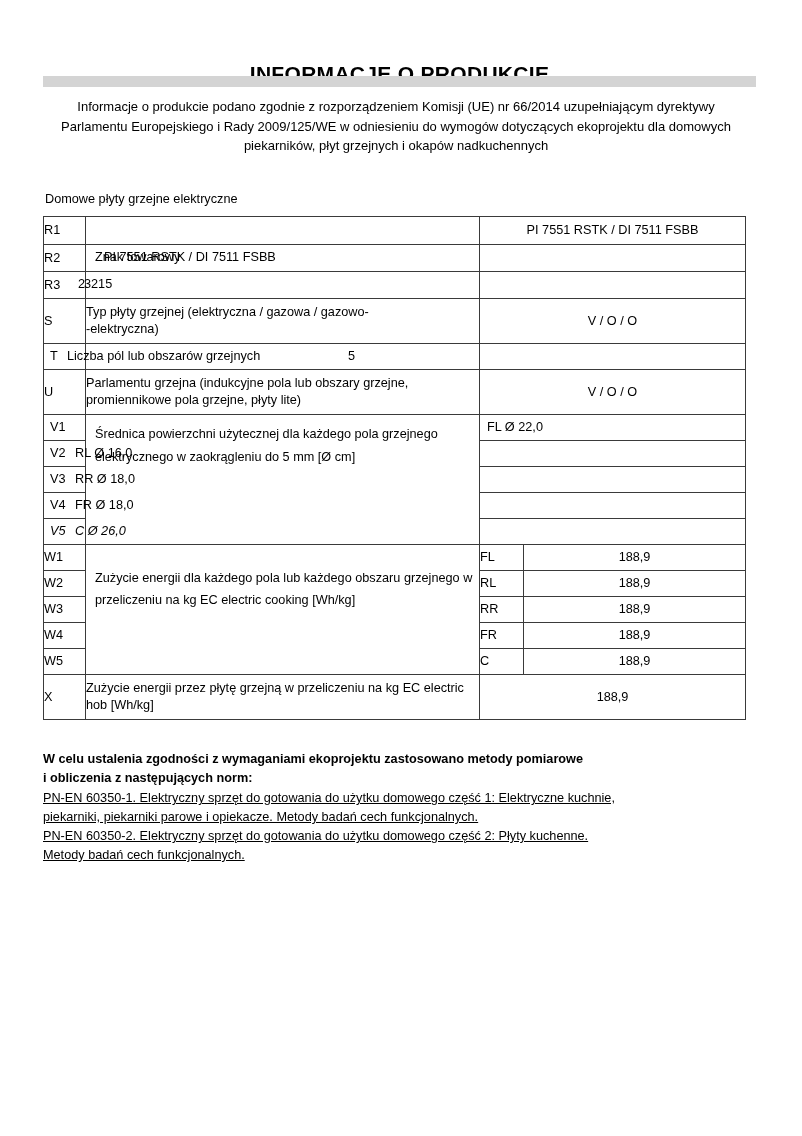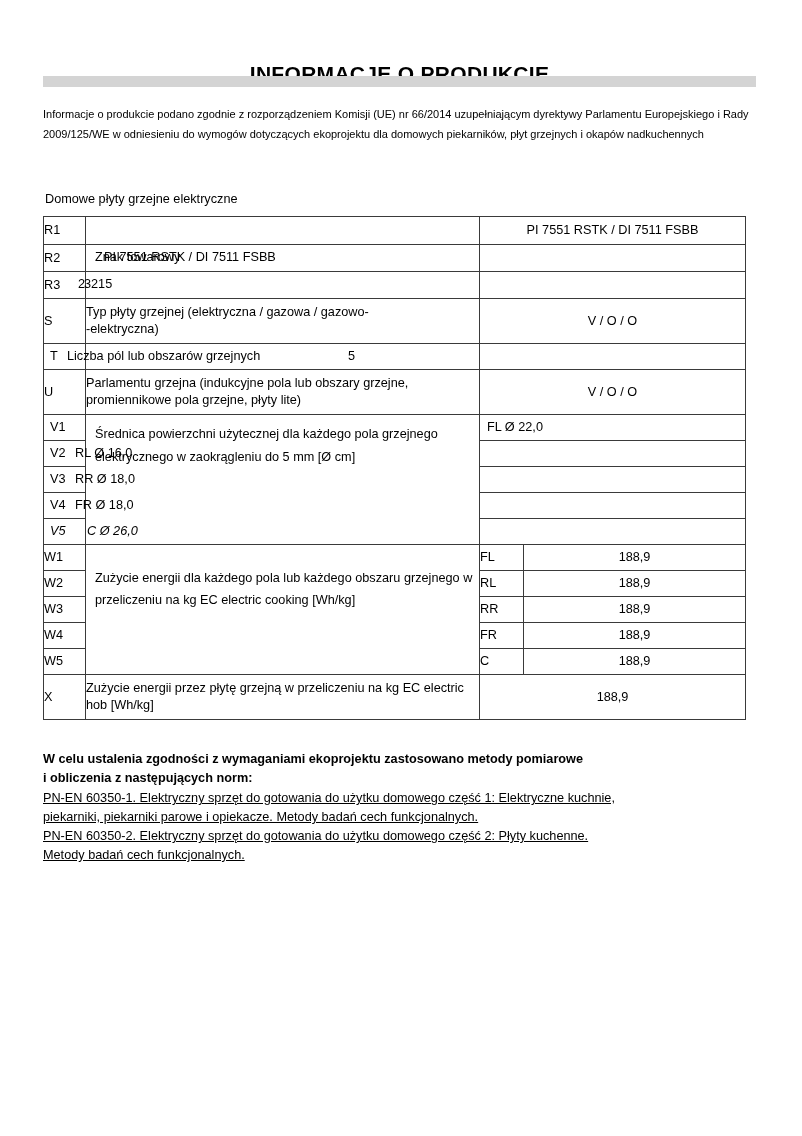--- a/index.html
+++ b/index.html
@@ -42,25 +42,25 @@
     top: 76px;
     width: 713px;
     height: 11px;
     background: #d4d4d4;
   }
 
   
   .intro {
     position: absolute;
     left: 43px;
-    top: 94px;
+    top: 84px;
     width: 706px;
-    font-size: 11px;
+    font-size: 13px;
     line-height: 19.5px;
-    text-align: left;
+    text-align: center;
   }
 
   
   .section-caption {
     position: absolute;
     left: 45px;
     top: 192px;
     font-size: 12.7px;
   }
 
@@ -264,21 +264,21 @@
       <tr class="row-w">
         <td class="cell-code" style="position:relative; overflow:visible;">
           <span class="spill" style="left:6px; top:4px;">V4</span>
           <span class="spill" style="left:31px; top:4px;">FR Ø 18,0</span>
         </td>
         <td colspan="2"></td>
       </tr>
       <tr class="row-w">
         <td class="cell-code" style="position:relative; overflow:visible;font-style:italic;">
           <span class="spill" style="left:6px; top:4px;">V5</span>
-          <span class="spill" style="left:31px; top:4px;margin-left:12px;">C Ø 26,0</span>
+          <span class="spill" style="left:31px; top:4px;">C Ø 26,0</span>
         </td>
         <td colspan="2"></td>
       </tr>
 
       <tr class="row-w">
         <td class="cell-code">W1</td>
         <td rowspan="5" class="desc-overlay-host">
           <div class="desc-overlay" style="top:22px; line-height:22px;">Zużycie energii dla każdego pola lub każdego obszaru grzejnego w przeliczeniu na kg EC electric cooking [Wh/kg]</div>
         </td>
         <td class="cell-sub">FL</td>

